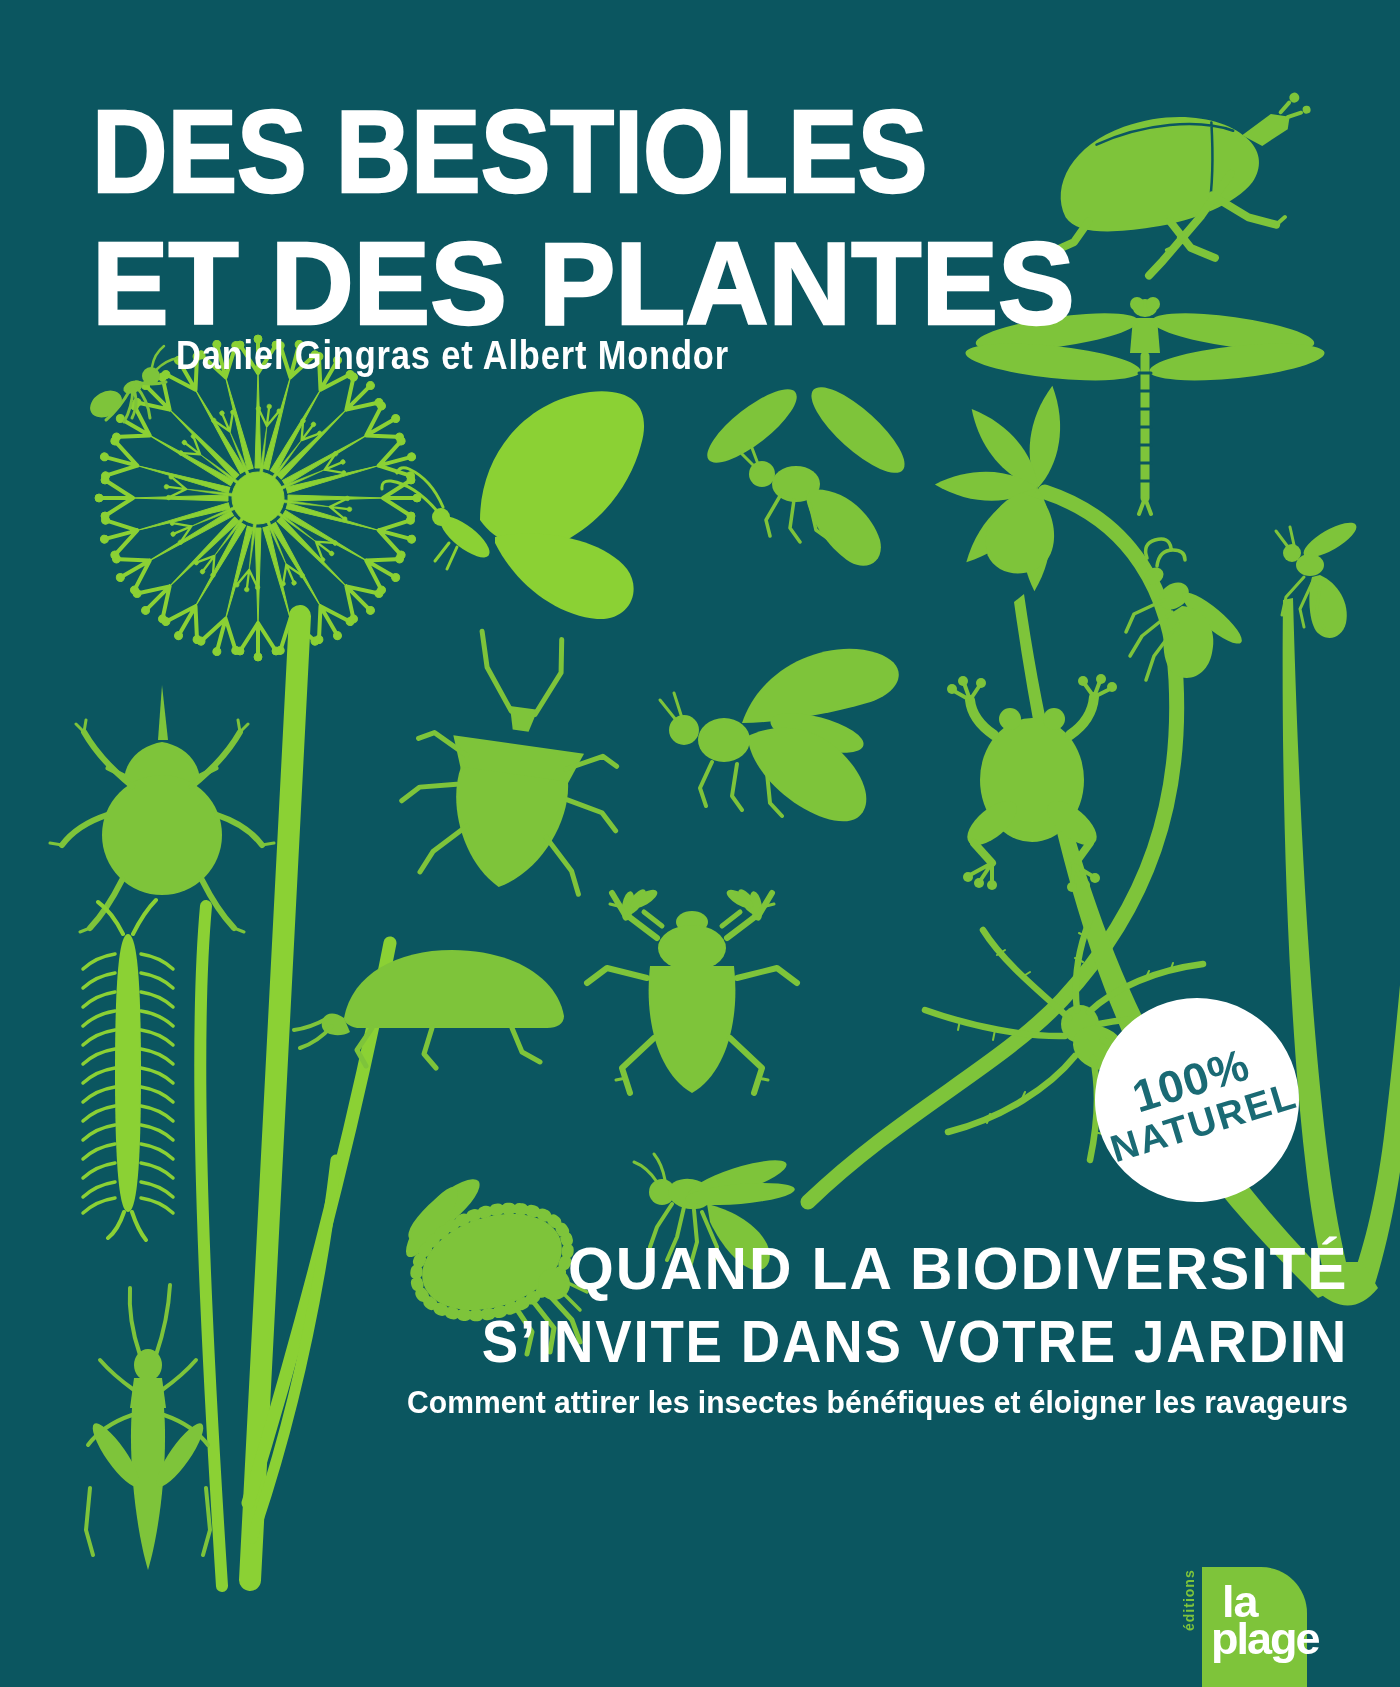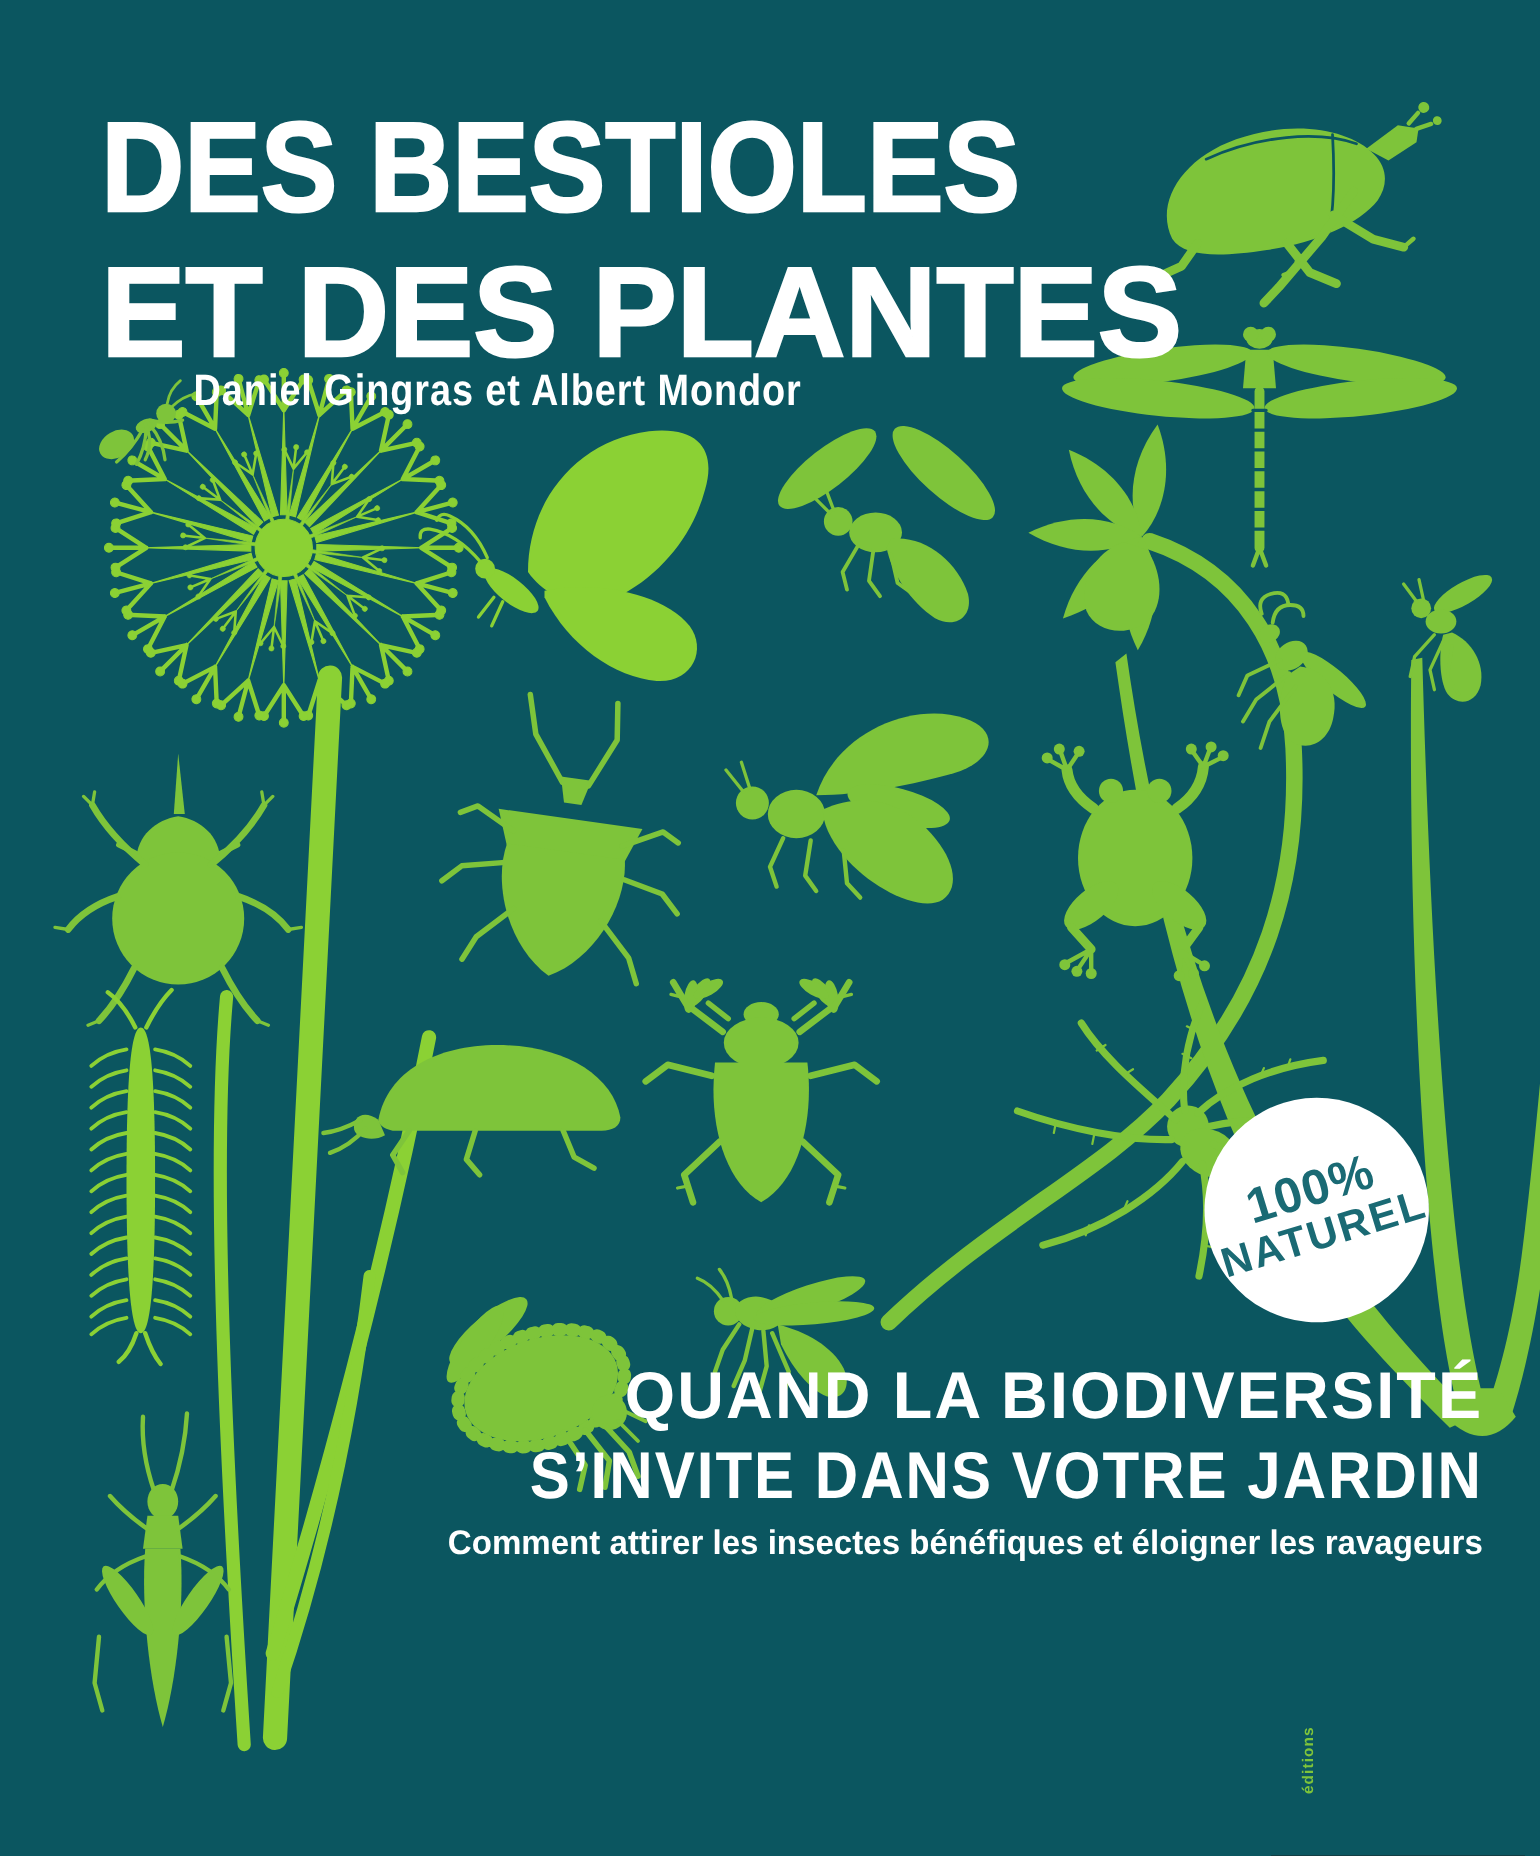--- a/index.html
+++ b/index.html
@@ -345,14 +345,18 @@
 
   <div class="txt title-line title-1">DES BESTIOLES</div>
   <div class="txt title-line title-2">ET DES PLANTES</div>
   <div class="txt authors">Daniel Gingras et Albert Mondor</div>
 
   <div class="txt tag tag-1">QUAND LA BIODIVERSITÉ</div>
   <div class="txt tag tag-2">S’INVITE DANS VOTRE JARDIN</div>
   <div class="txt tag subtitle">Comment attirer les insectes bénéfiques et éloigner les ravageurs</div>
 
   <div class="editions">éditions</div>
+  <div class="logo-box">
+    <div class="logo-la">la</div>
+    <div class="logo-plage">plage</div>
+  </div>
 
 </div>
 
 </body></html>

